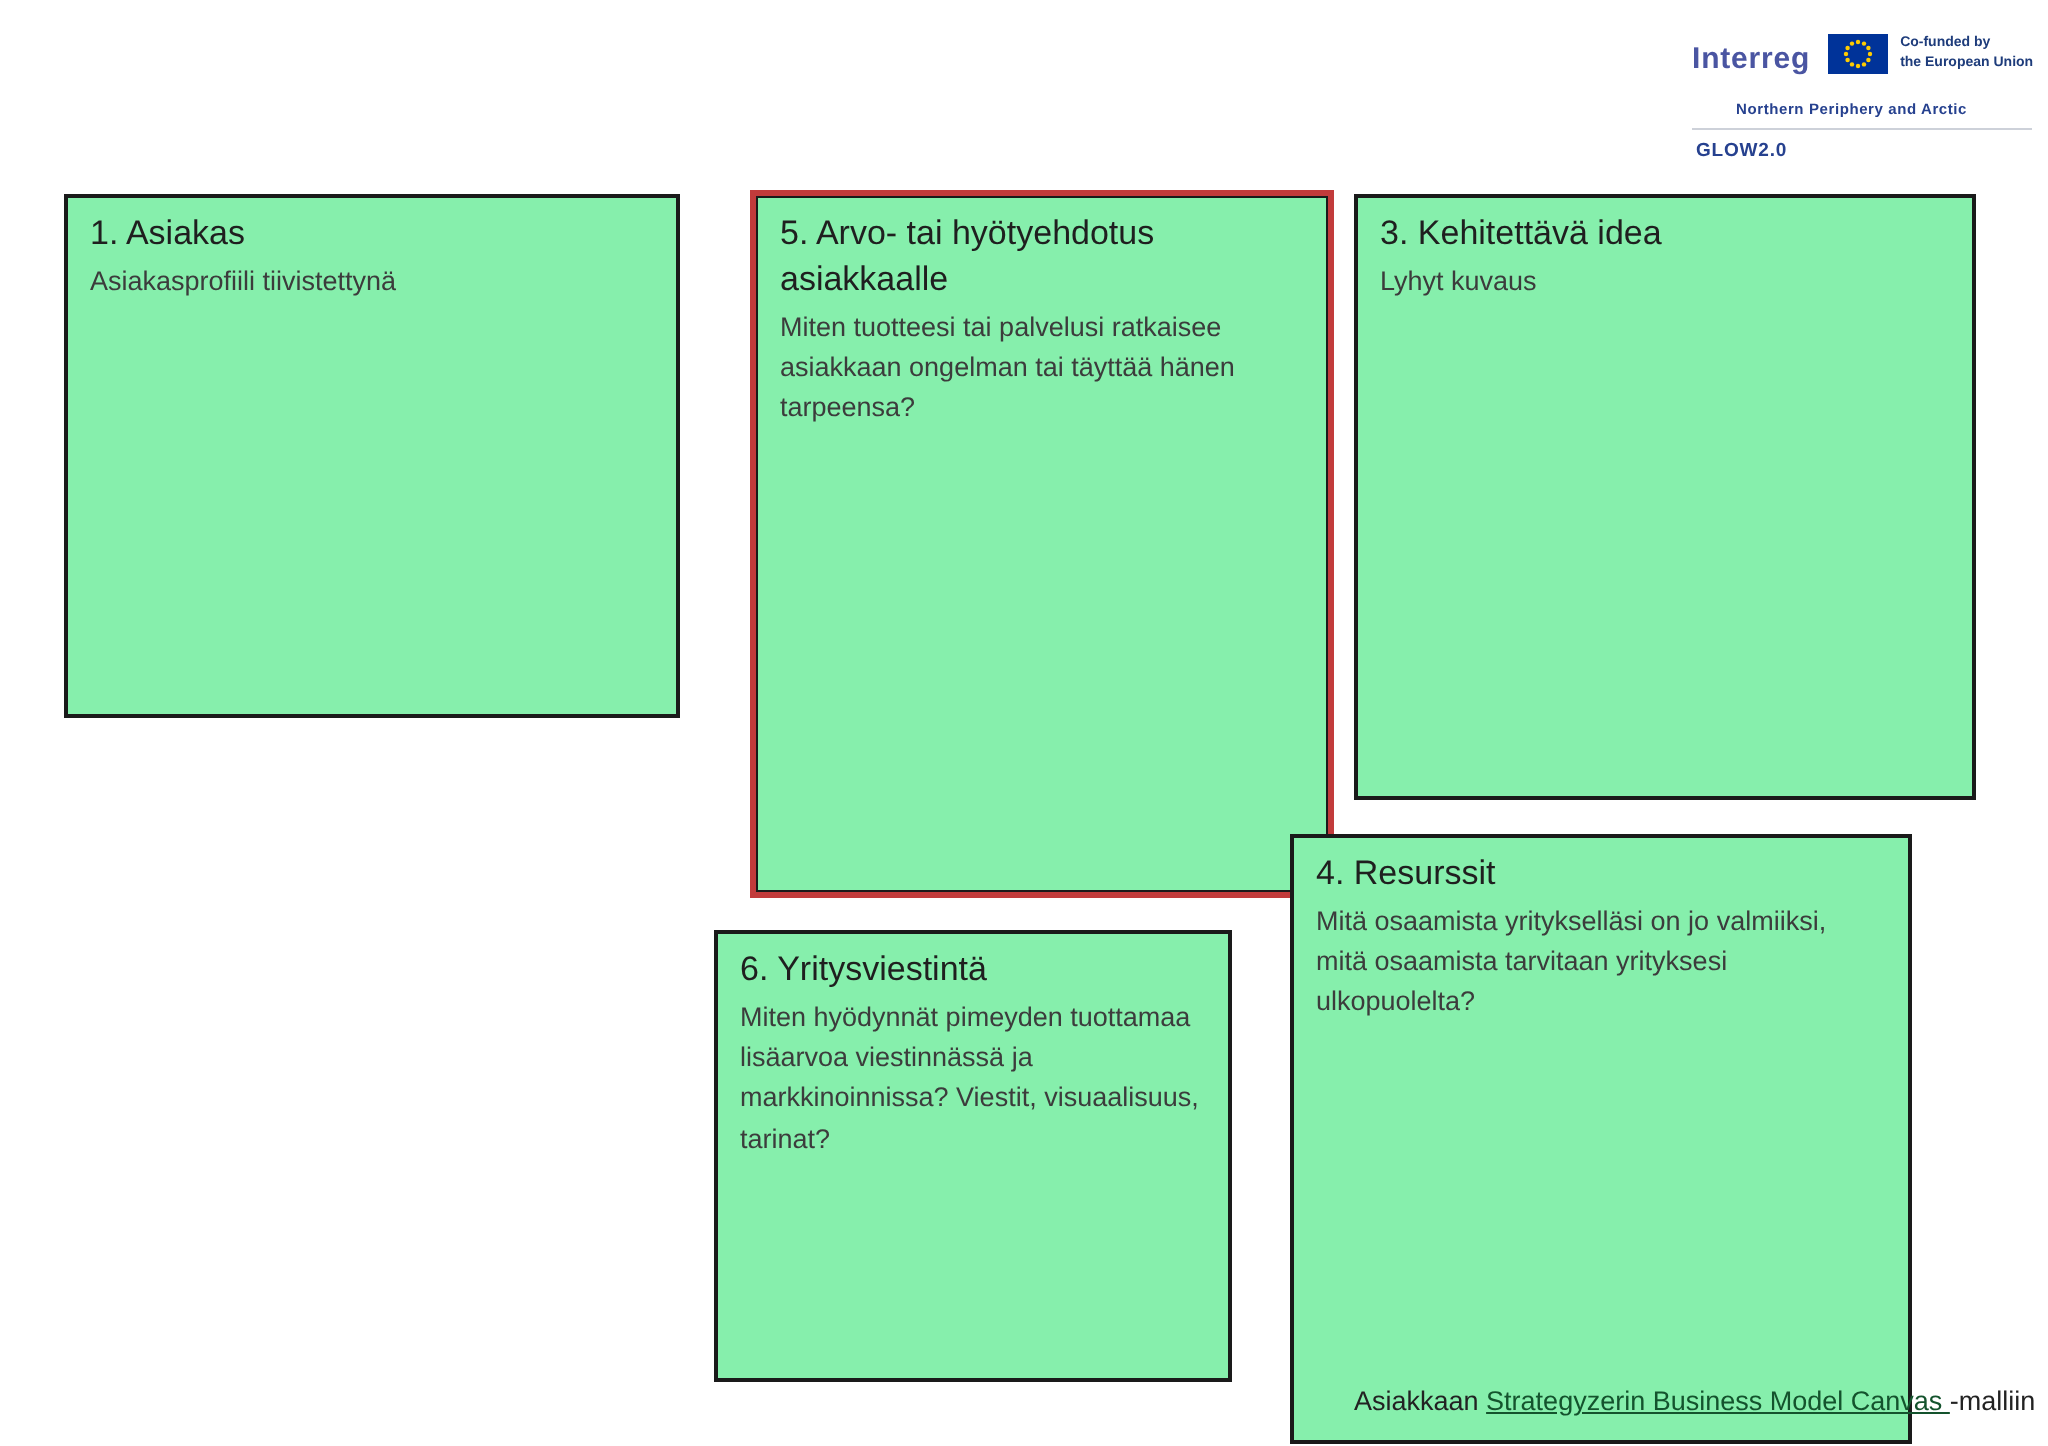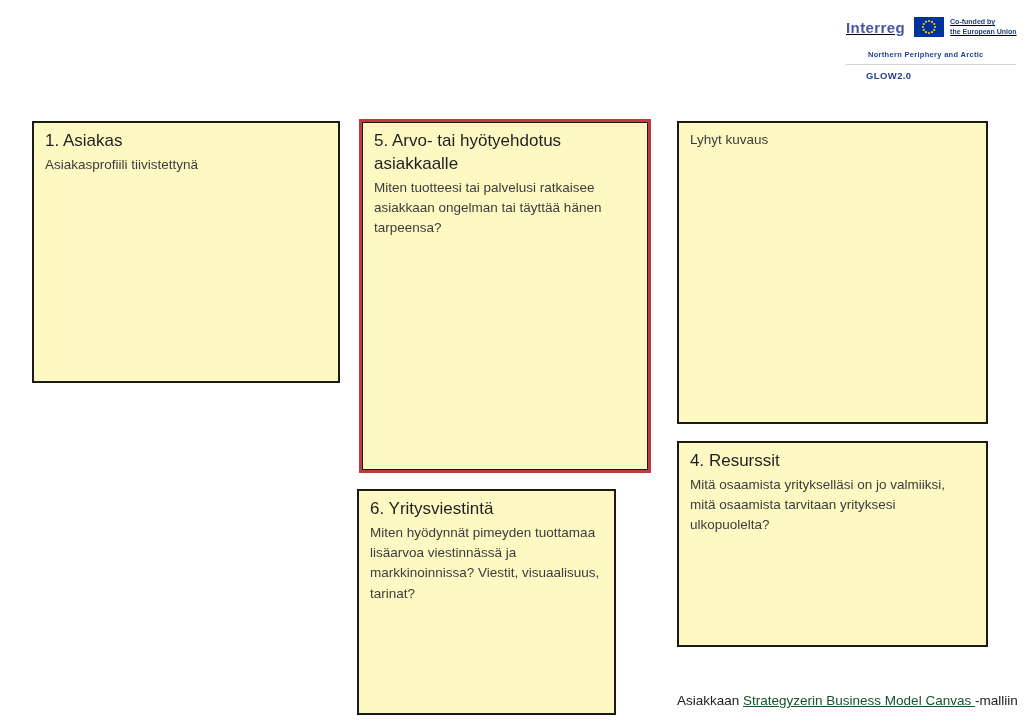--- a/index.html
+++ b/index.html
@@ -20,52 +20,51 @@
     margin: 0;
     font-size: 28px;
     font-weight: 700;
     color: #1b4298;
     letter-spacing: 0.2px;
     white-space: nowrap;
   }
 
   
   .logo-block { position: absolute; left: 846px; top: 17px; width: 176px; height: 68px; }
-  .logo-row { position: absolute; left: 0; top: 0; display: flex; align-items: center; text-decoration: underline; }
+  .logo-row { position: absolute; left: 0; top: 0; display: flex; align-items: flex-end; }
   .brand-word {
     font-size: 15px; font-weight: 700; color: #4a55a2;
     letter-spacing: 0.4px; line-height: 1;
   }
   .eu-flag { margin-left: 9px; display: block; }
   .cofunded {
     margin-left: 6px; font-size: 7px; font-weight: 700;
     color: #1e3c7b; line-height: 1.45; white-space: nowrap;
   }
   .programme {
     position: absolute; left: 2px; top: 33px;
     font-size: 7.5px; font-weight: 700; color: #26418f;
     letter-spacing: 0.3px; white-space: nowrap; padding-left: 20px;
   }
   .logo-divider {
     position: absolute; left: 0; top: 47px; width: 170px; height: 0;
     border-top: 1px solid #cdd1d9;
   }
   .project-name {
-    position: absolute; left: 20px; top: 53px;
+    position: absolute; left: 2px; top: 53px;
     font-size: 9.5px; font-weight: 700; color: #26418f; letter-spacing: 0.4px;
   }
 
   
   .box {
     position: absolute;
     box-sizing: border-box;
-    background: #fef9c3;
+    background: #86efac;
     border: 2px solid #1a1a1a;
     padding: 7px 12px 8px 11px;
-    margin-top: 24px;
   }
   .box.highlight {
     border: 1px solid #1a1a1a;
     box-shadow: 0 0 0 3px #c23b3b;
   }
   .box h2 {
     margin: 0 0 2px 0;
     font-size: 17px;
     font-weight: 400;
     color: #1f1f1f;
@@ -74,24 +73,24 @@
   .box p {
     margin: 0;
     font-size: 13.5px;
     font-weight: 400;
     color: #3c3c3c;
     line-height: 1.5;
   }
 
   .pos-b1 { left: 32px;  top: 97px;  width: 308px; height: 262px; }
   .pos-b2 { left: 32px;  top: 376px; width: 308px; height: 315px; }
-  .pos-b5 { left: 362px; top: 98px;  width: 286px; height: 348px; }
+  .pos-b5 { left: 378px; top: 98px;  width: 286px; height: 348px; }
   .pos-b6 { left: 357px; top: 465px; width: 259px; height: 226px; }
   .pos-b3 { left: 677px; top: 97px;  width: 311px; height: 303px; }
-  .pos-b4 { left: 677px; top: 417px; width: 311px; height: 206px; }
+  .pos-b4 { left: 645px; top: 417px; width: 311px; height: 305px; }
 
   
   .footer {
     position: absolute;
     left: 677px;
     top: 693px;
     margin: 0;
     font-size: 13.5px;
     color: #222222;
     white-space: nowrap;
@@ -144,20 +143,21 @@
     <h2>5. Arvo- tai hyötyehdotus asiakkaalle</h2>
     <p>Miten tuotteesi tai palvelusi ratkaisee asiakkaan ongelman tai täyttää hänen tarpeensa?</p>
   </section>
 
   <section class="box pos-b6">
     <h2>6. Yritysviestintä</h2>
     <p>Miten hyödynnät pimeyden tuottamaa lisäarvoa viestinnässä ja markkinoinnissa? Viestit, visuaalisuus, tarinat?</p>
   </section>
 
   <section class="box pos-b3">
+    <h2>3. Kehitettävä idea</h2>
     <p>Lyhyt kuvaus</p>
   </section>
 
   <section class="box pos-b4">
     <h2>4. Resurssit</h2>
     <p>Mitä osaamista yritykselläsi on jo valmiiksi, mitä osaamista tarvitaan yrityksesi ulkopuolelta?</p>
   </section>
 
   <p class="footer"><span>Asiakkaan </span><a class="footer-link">Strategyzerin Business Model Canvas </a><span>-malliin</span></p>
 

